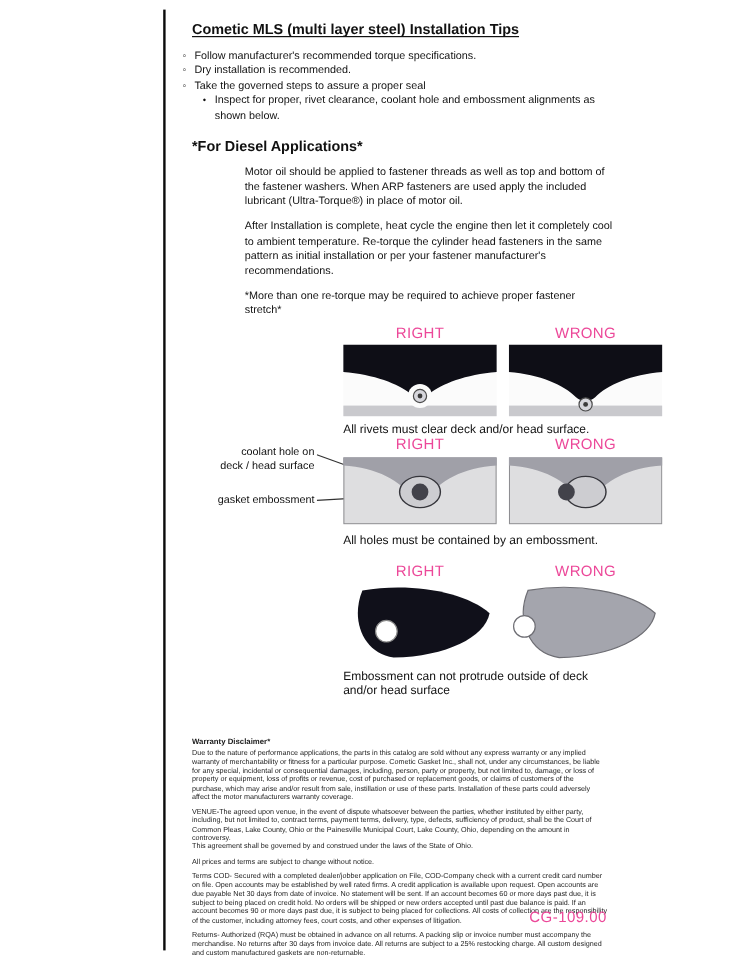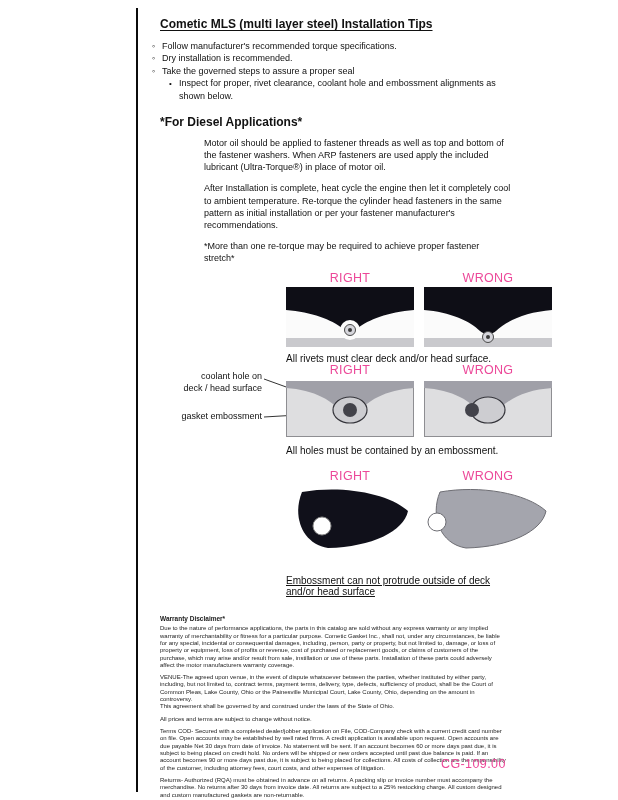--- a/index.html
+++ b/index.html
@@ -34,21 +34,21 @@
   .p11{left:236px;top:16px;} .p12{left:374px;top:16px;}
   .c1{left:236px;top:82px;}
   .r2l{left:236px;top:92px;} .r2w{left:374px;top:92px;}
   .p21{left:236px;top:110px;} .p22{left:374px;top:110px;}
   .c2{left:236px;top:174px;}
   .lblA{left:112px;top:100px;width:100px;text-align:right;font-size:9px;line-height:1.3;}
   .lblB{left:100px;top:140px;width:112px;text-align:right;font-size:9px;}
   .leads{left:214px;top:100px;}
   .r3l{left:236px;top:198px;} .r3w{left:374px;top:198px;}
   .p31{left:236px;top:215px;} .p32{left:374px;top:215px;}
-  .c3{left:236px;top:304px;text-decoration:underline;}
+  .c3{left:236px;top:288px;}
 
   .disclaimer { padding:14px 62px 0 110px; }
   .disc-h { font-size:6.5px; font-weight:bold; margin-bottom:3px; color:#191919; }
   .disc-p { font-size:6px; line-height:1.22; margin-bottom:5px; color:#1d1d1d; max-width:448px; }
   .disc-p.tight { margin-bottom:0; }
 
   .footer-code { position:absolute; left:391px; top:757px; font-size:12.5px; letter-spacing:0.4px; color:#ec4899; }
 </style>
 </head>
 <body>

